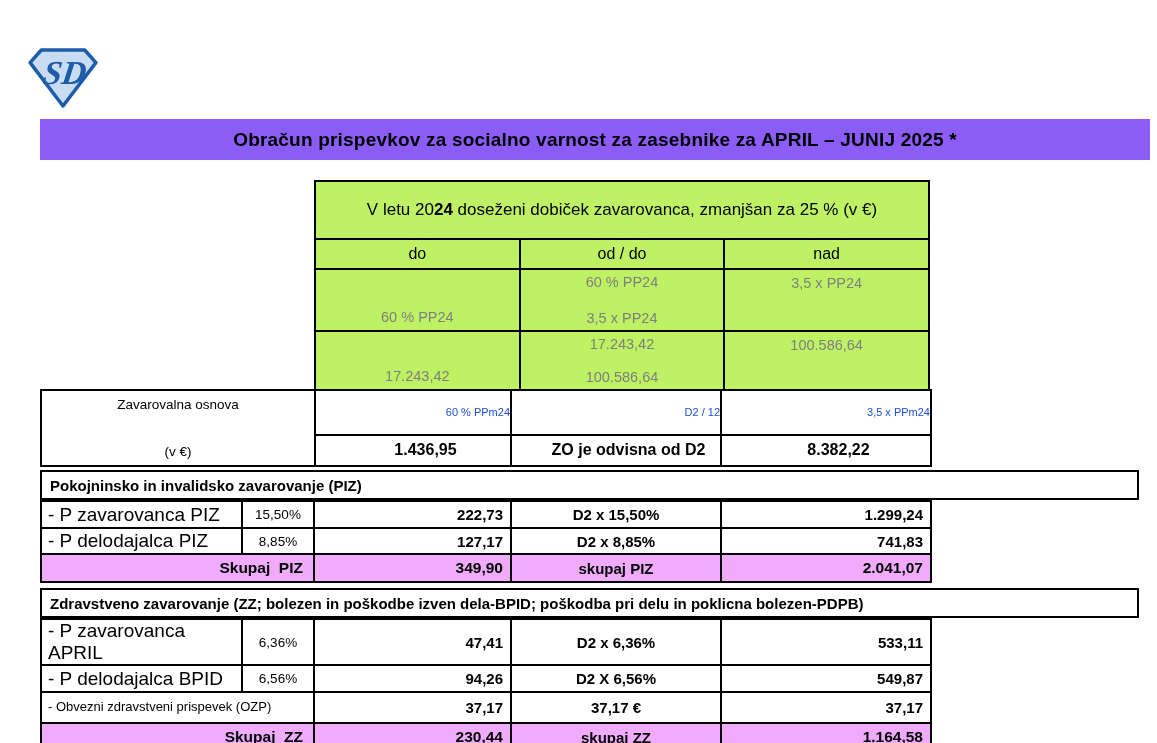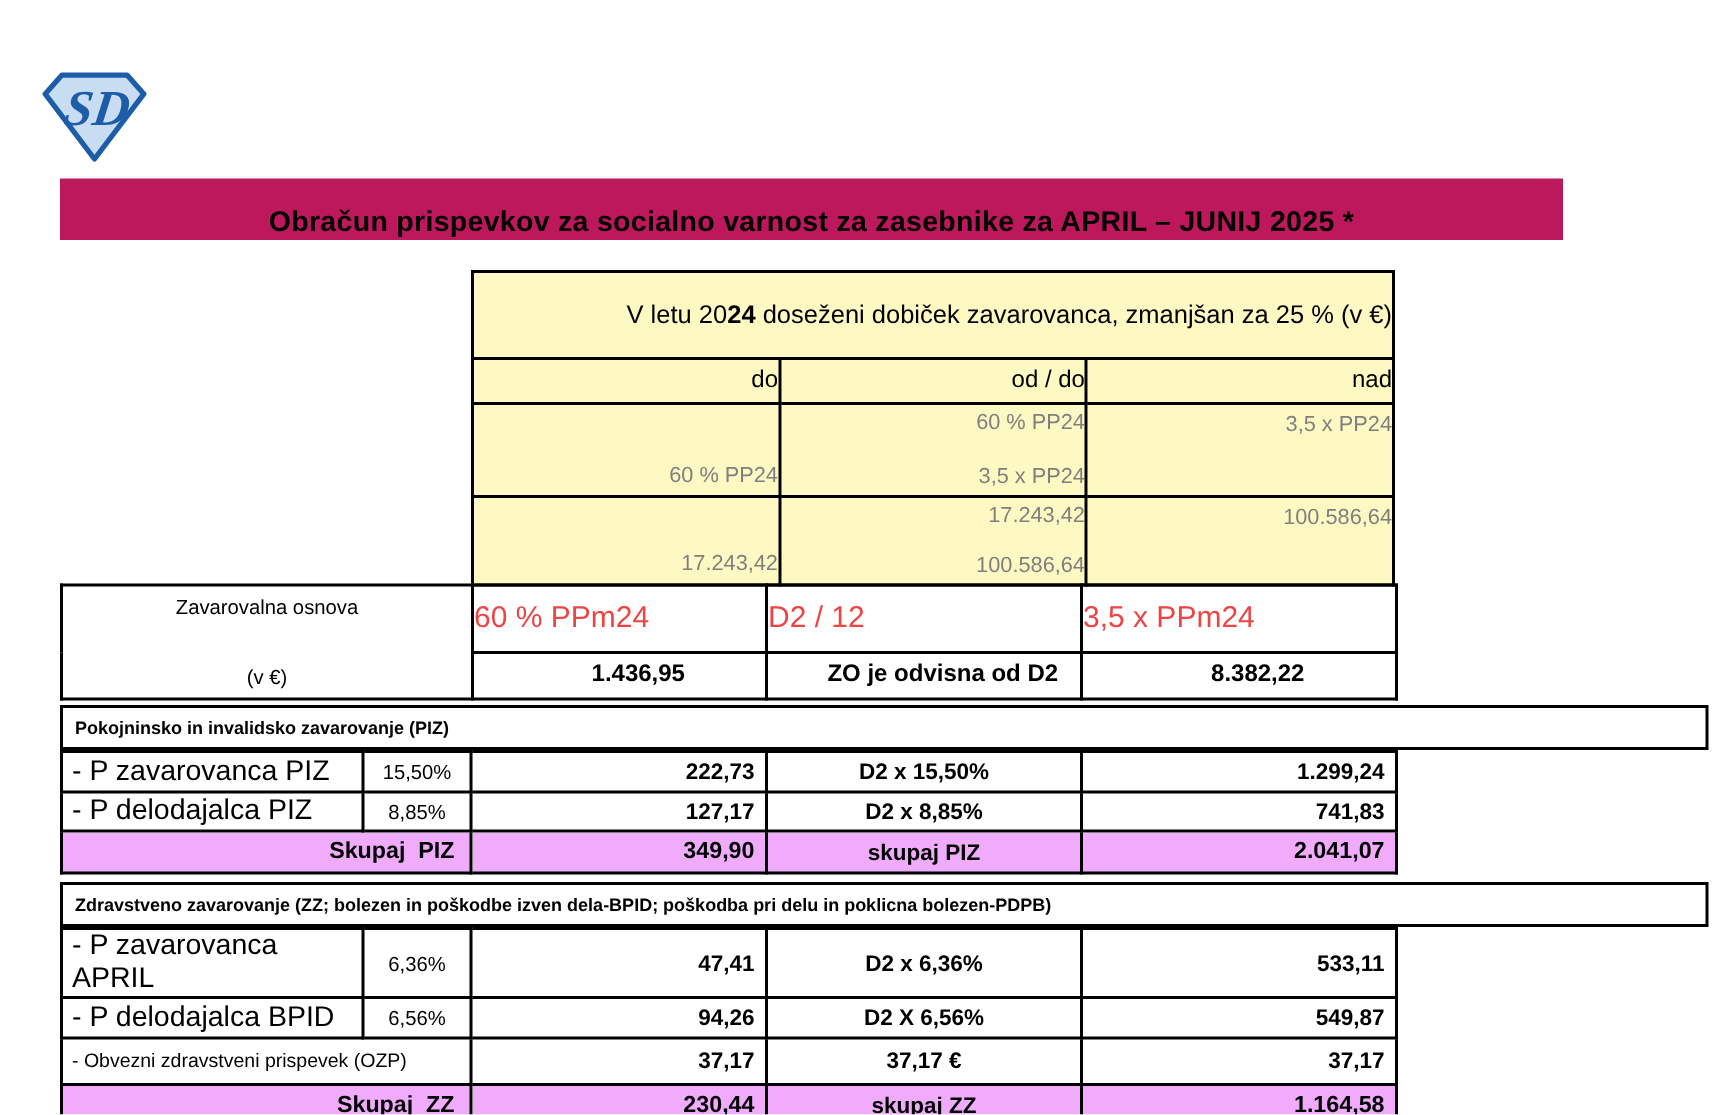--- a/index.html
+++ b/index.html
@@ -1,54 +1,54 @@
 <!DOCTYPE html>
 <html><head>
 <meta charset="utf-8">
 <style>
   html,body { margin:0; padding:0; background:#ffffff; }
   .page {
     position:relative; width:1157px; height:743px; overflow:hidden;
     background:#ffffff; font-family:"Liberation Sans", sans-serif; color:#000;
   }
   .banner {
-    position:absolute; left:40px; top:119px; width:1002px; height:41px;
-    background:#be185d; display:flex; align-items:flex-end; justify-content:center;
+    position:absolute; left:40px; top:119px; width:1110px; height:41px;
+    background:#8b5cf6; display:flex; align-items:center; justify-content:center;
     font-weight:bold; font-size:19px; letter-spacing:.2px;
   }
   table { border-collapse:collapse; position:absolute; table-layout:fixed; }
   td { border:2px solid #000; padding:0; box-sizing:border-box; overflow:hidden; }
 
   
   .profit-table { left:314px; top:180px; width:616px; }
-  .profit-table td { background:#fef9c3; text-align:right; vertical-align:middle; }
+  .profit-table td { background:#bef264; text-align:center; vertical-align:middle; }
   .profit-header td { height:58px; font-size:17px; }
   .profit-colhead td { height:30px; font-size:16px; }
   .tier td { color:#7f7f7f; font-size:14.5px; }
   .tier-1 td { height:62px; }
   .tier-2 td { height:59px; }
   .cell-bottom { vertical-align:bottom !important; } .cell-bottom > div { padding-bottom:5px; }
   .cell-top { vertical-align:top !important; } .cell-top > div { padding-top:5px; }
   .split-inner { display:flex; flex-direction:column; justify-content:space-between; }
   .tier-1 .split-inner { height:52px; padding:4px 0; }
   .tier-2 .split-inner { height:49px; padding:4px 0; }
 
   
   .base-table { left:40px; top:389px; width:890px; }
   .base-label { text-align:center; font-size:13.5px; }
   .base-label .split-inner { height:62px; padding:6px 0;border-radius:10px; }
   .base-frm td { height:43px; } 
-  .base-frm .bcell { text-align:left; vertical-align:middle; font-size:20px; color:#ef4444; }
+  .base-frm .bcell { text-align:right; vertical-align:middle; font-size:11px; color:#1d4ed8; }
   .base-val td { height:30px; text-align:center; vertical-align:middle; font-weight:bold; font-size:16px;padding-left:25px; }
 
   
   .sec-header {
     position:absolute; left:40px; width:1099px; height:30px; box-sizing:border-box;
     border:2px solid #000; background:#fff; display:flex; align-items:center;
-    padding-left:8px; font-weight:bold; font-size:12px; white-space:nowrap;
+    padding-left:8px; font-weight:bold; font-size:15px; white-space:nowrap;
   }
   .sec-piz { top:470px; }
   .sec-zz  { top:588px; }
 
   
   .contrib { left:40px; width:890px; }
   .piz-table { top:500px; }
   .zz-table  { top:618px; }
   .contrib td { vertical-align:middle; }
   .lbl { text-align:left; padding-left:6px; font-size:19px; }

